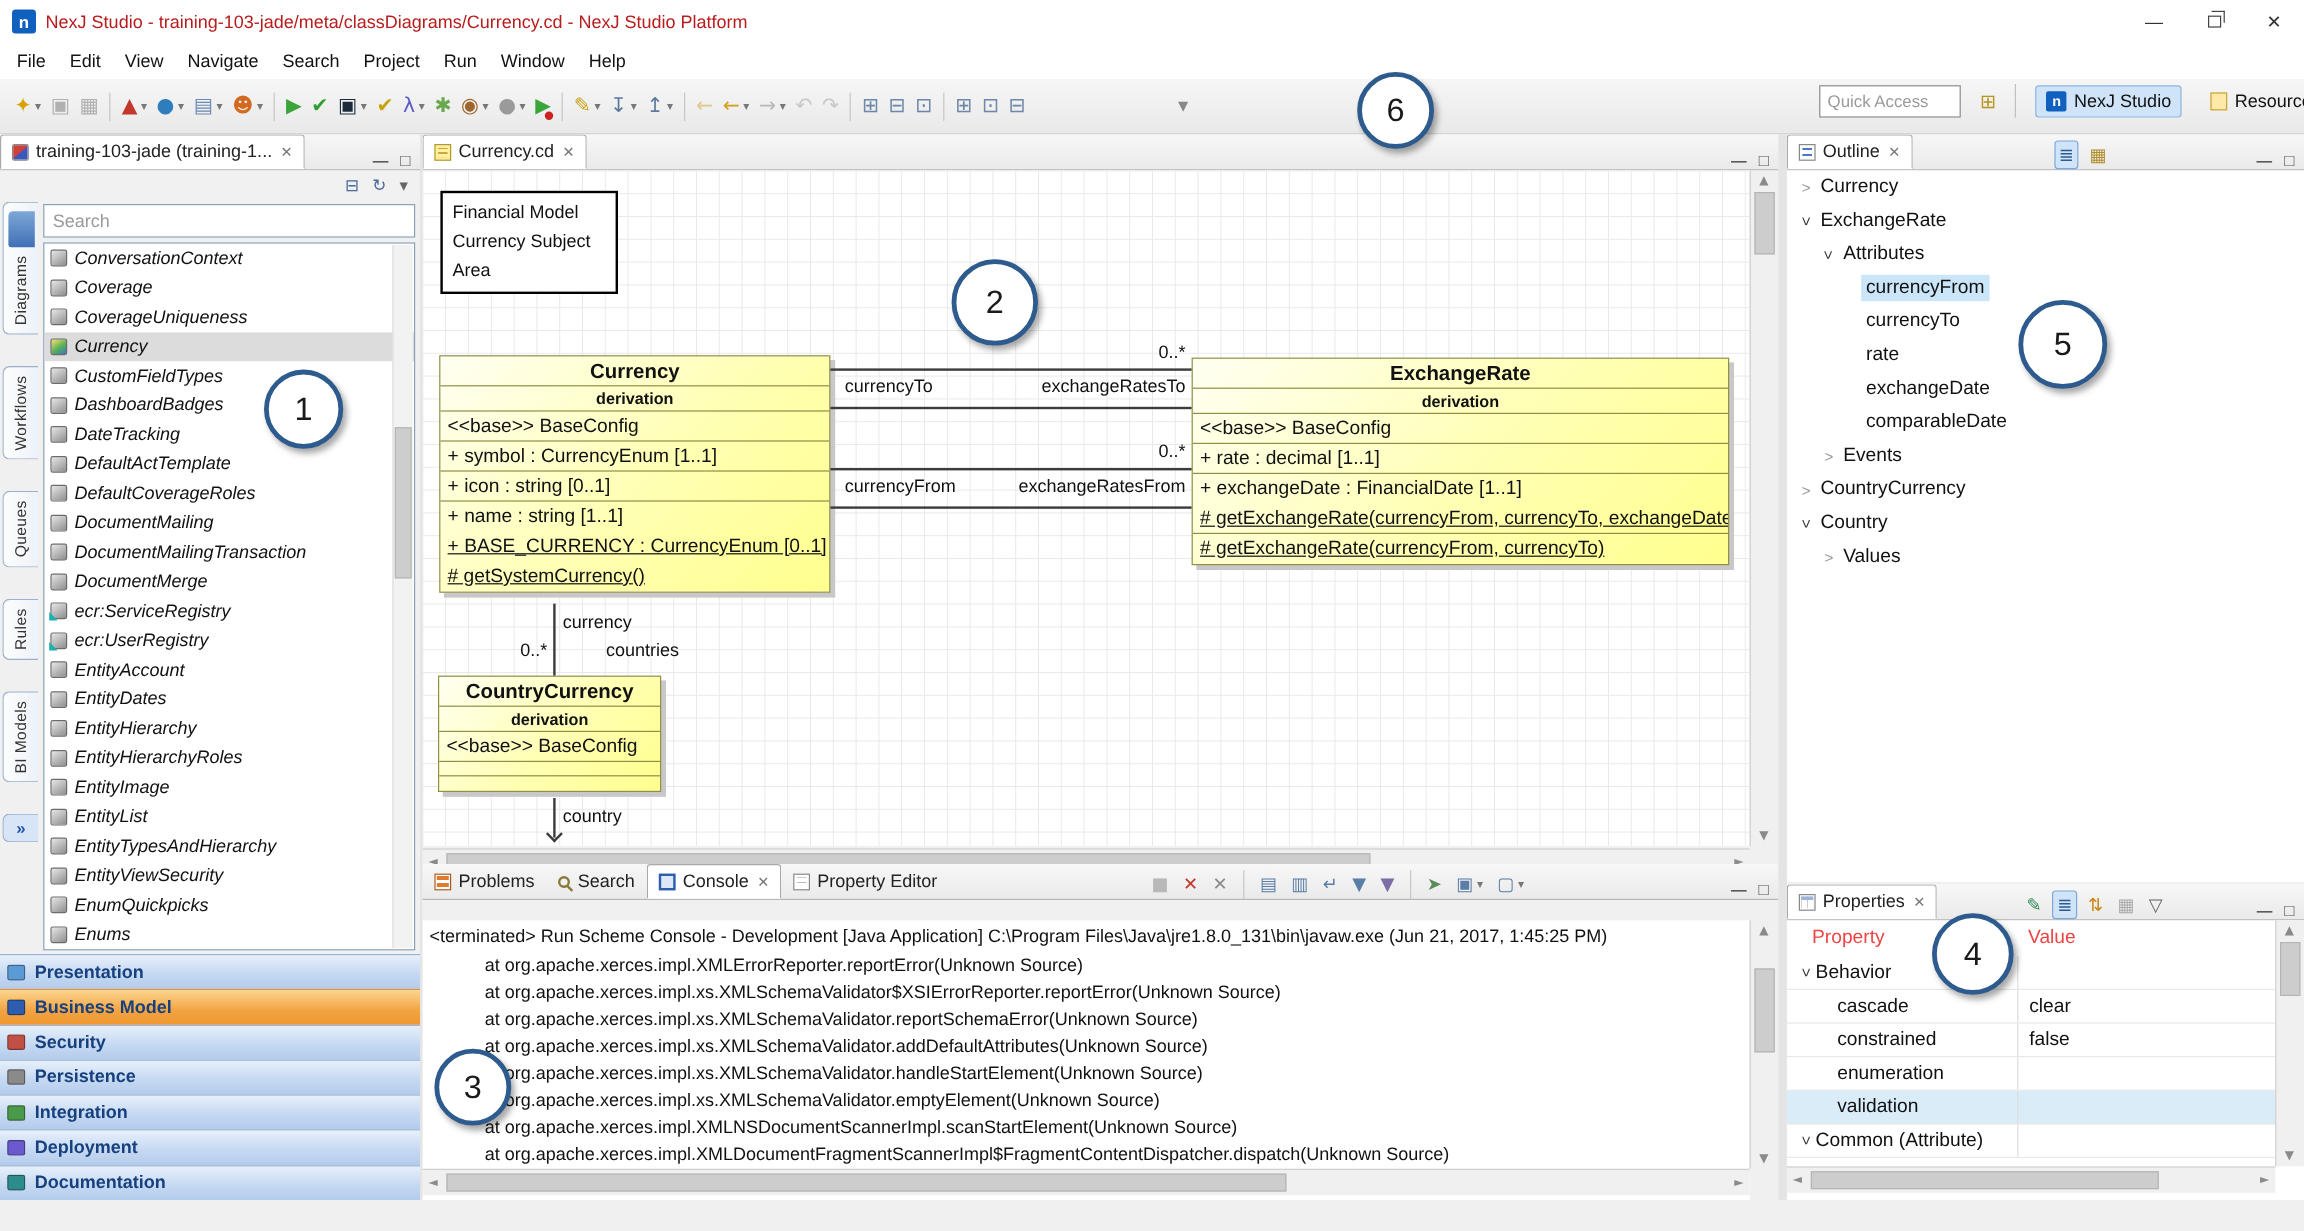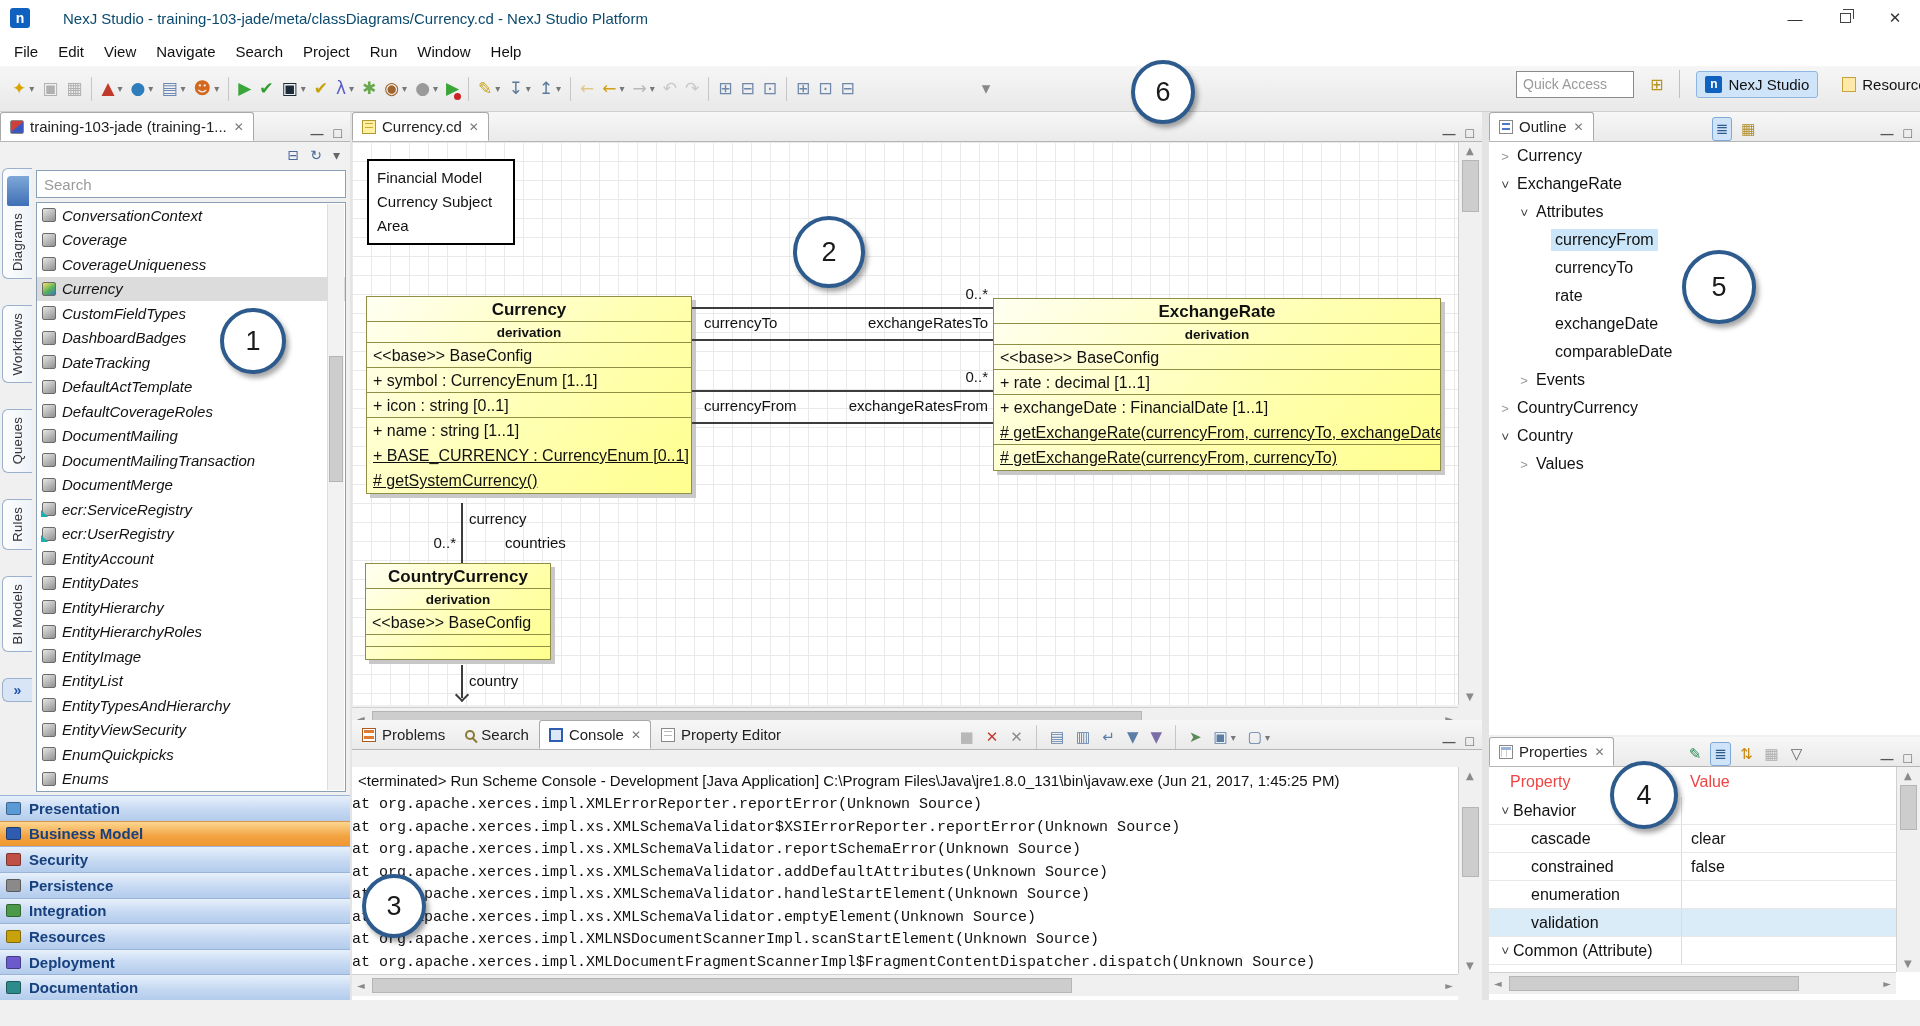--- a/index.html
+++ b/index.html
@@ -2,21 +2,21 @@
 <html><head>
 <meta charset="utf-8">
 <style>
   * { box-sizing: border-box; margin: 0; padding: 0; }
   body { background:#d8d8d8; font-family:"Liberation Sans", sans-serif; color:#111; }
   .app { position:relative; width:1920px; height:1026px; background:#f0f0f0; overflow:hidden; }
 
   
   .titlebar { position:absolute; left:0; top:0; width:1920px; height:36px; background:#fff; display:flex; align-items:center; }
   .applogo { width:20px; height:20px; margin:0 8px 0 10px; background:#1060c0; border-radius:3px; color:#fff; font-weight:bold; font-size:14px; text-align:center; line-height:20px; }
-  .apptitle { font-size:15px; color:#0c4a6e;margin-left:25px; }
+  .apptitle { font-size:15px; color:#b91c1c; }
   .wincontrols { margin-left:auto; display:flex; height:36px; }
   .wincontrols .wc { width:50px; height:36px; display:flex; align-items:center; justify-content:center; font-size:15px; color:#333; }
   .restore-box { width:11px; height:10px; border:1.5px solid #444; position:relative; background:#fff; }
   .restore-box::before { content:""; position:absolute; left:2px; top:-5px; width:10px; height:9px; border-top:1.5px solid #444; border-right:1.5px solid #444; }
 
   
   .menubar { position:absolute; left:0; top:36px; width:1920px; height:30px; background:#fff; display:flex; align-items:center; padding-left:4px; }
   .menu-item { font-size:15px; padding:4px 10px; color:#111; }
 
   
@@ -119,21 +119,21 @@
   .ed-vscroll { position:absolute; left:1458px; top:142px; width:24px; height:563px; background:#f0f0f0; border-left:1px solid #d0d0d0; }
   .ed-hscroll { position:absolute; left:352px; top:707px; width:1106px; height:22px; background:#f0f0f0; border-top:1px solid #d0d0d0; }
   .sb-arrow { position:absolute; font-family:"DejaVu Sans",sans-serif; color:#8a8a8a; font-size:10px; }
   .sb-thumb { position:absolute; background:#cdcdcd; border:1px solid #b5b5b5; }
 
   
   .con-tabrow { left:352px; top:720px; width:1130px; }
   .console-body { position:absolute; left:352px; top:767px; width:1106px; height:233px; background:#fff; overflow:hidden; }
   .con-status { font-size:15px; padding:5px 6px; white-space:nowrap; overflow:hidden; }
   .con-lines { position:absolute; left:0; top:27px; width:1106px; height:179px; overflow:hidden; }
-  .con-line { font-family:Liberation Mono, monospace; font-size:15px; line-height:22.5px; white-space:pre; }
+  .con-line { font-family:Liberation Sans, sans-serif; font-size:15px; line-height:22.5px; padding-left:52px; white-space:pre; }
   .con-hscroll { position:absolute; left:352px; top:974px; width:1106px; height:22px; background:#f0f0f0; border-top:1px solid #d0d0d0; }
   .con-vscroll { position:absolute; left:1458px; top:767px; width:24px; height:207px; background:#f0f0f0; border-left:1px solid #d0d0d0; }
 
   
   .ol-tabrow { left:1489px; top:112px; width:431px; }
   .ol-body { position:absolute; left:1489px; top:142px; width:431px; height:593px; background:#fff; overflow:hidden; }
   .orow { display:flex; align-items:center; height:28px; font-size:16px; white-space:nowrap; }
   .chev { display:inline-block; width:16px; text-align:center; font-size:13px; color:#999; visibility:hidden; flex:none; }
   .orow.col .chev, .orow.exp .chev, .prow.exp .chev { visibility:visible; }
   .orow.exp .chev, .prow.exp .chev { transform:rotate(90deg); color:#333; }
@@ -469,24 +469,20 @@
       </div>
       <div class="layer">
         <span class="layer-icon" style="background: rgb(138, 138, 138);"></span>
         <span>Persistence</span>
       </div>
       <div class="layer">
         <span class="layer-icon" style="background: rgb(74, 154, 74);"></span>
         <span>Integration</span>
       </div>
       <div class="layer">
-        <span class="layer-icon" style="background: rgb(200, 162, 10);"></span>
-        <span>Resources</span>
-      </div>
-      <div class="layer">
         <span class="layer-icon" style="background: rgb(106, 90, 205);"></span>
         <span>Deployment</span>
       </div>
       <div class="layer">
         <span class="layer-icon" style="background: rgb(46, 139, 139);"></span>
         <span>Documentation</span>
       </div>
     </div>
 
   <div class="tabrow ed-tabrow">

